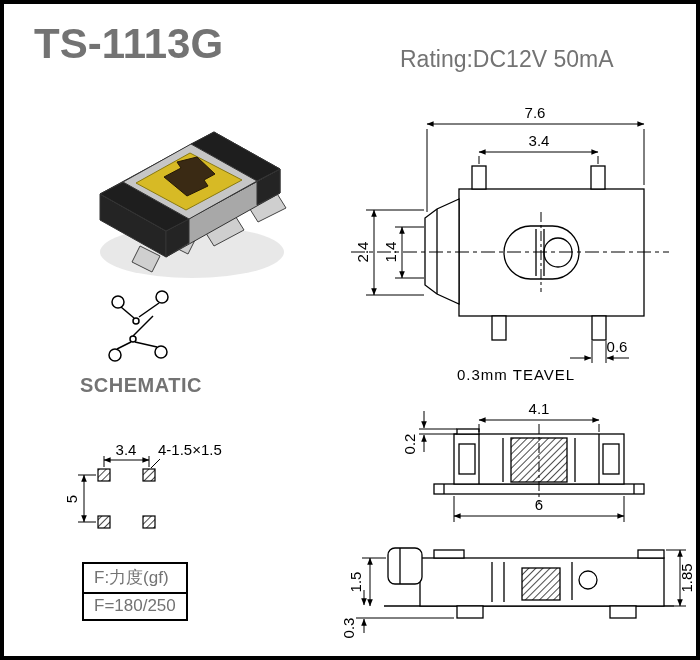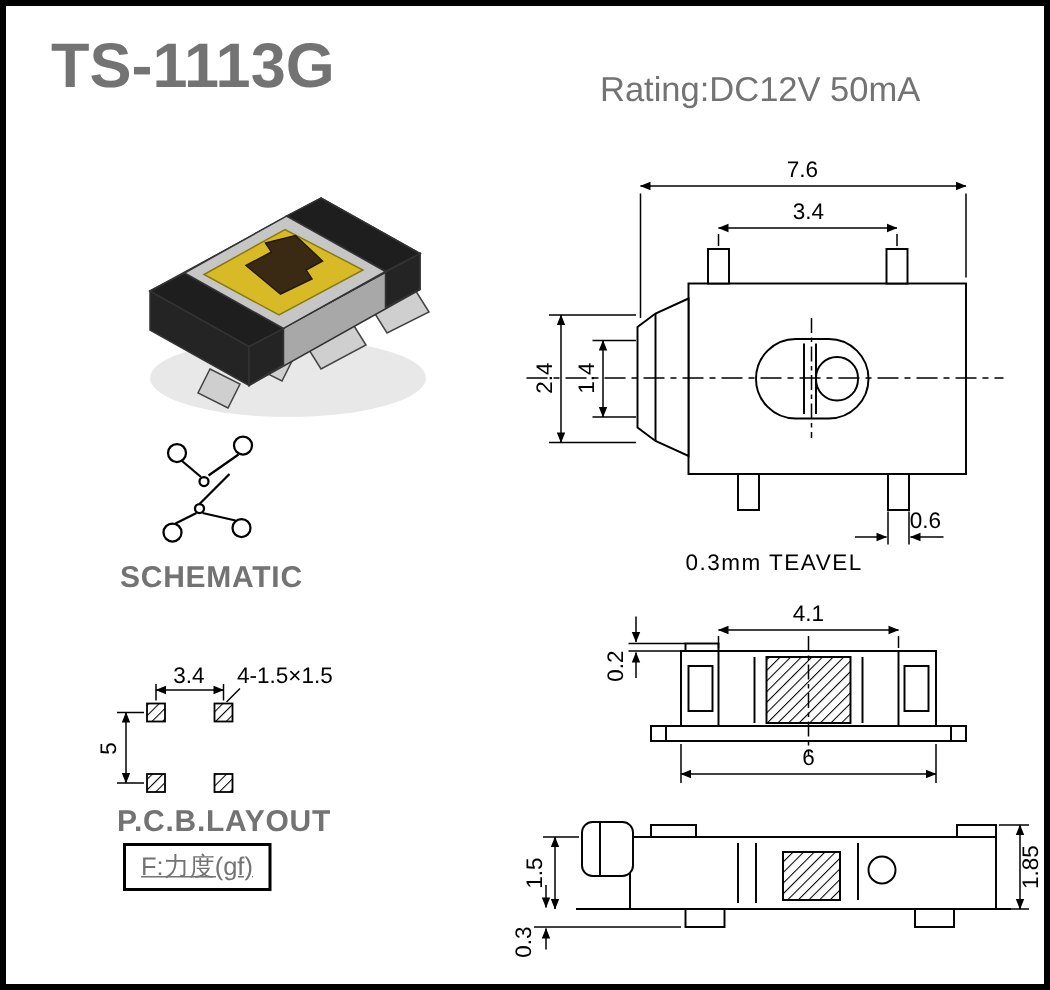--- a/index.html
+++ b/index.html
@@ -9,21 +9,21 @@
     border:4px solid #000; overflow:hidden;
     font-family:"Liberation Sans", sans-serif; color:#737373;
   }
   .abs { position:absolute; }
   svg { overflow:visible; display:block; }
   svg text { font-family:"Liberation Sans", sans-serif; font-size:15px; fill:#000; }
   .title { position:absolute; left:30px; top:16px; font-size:42px; font-weight:bold; }
   .rating { position:absolute; left:396px; top:42px; font-size:23px; }
   .label { position:absolute; font-size:20px; font-weight:bold; letter-spacing:0.5px; }
   .force-box { position:absolute; left:78px; top:558px; border:2px solid #000; font-size:17px; background:#fff; }
-  .force-row { padding:2px 10px 3px; border-bottom:2px solid #000; white-space:nowrap;text-decoration:underline; }
+  .force-row { padding:2px 10px 3px; border-bottom:2px solid #000; white-space:nowrap; }
   .force-row:last-child { border-bottom:none; }
 </style>
 </head>
 <body>
 
 <div class="page">
 
   <svg width="0" height="0" class="abs" style="left:0;top:0">
     <defs>
       <marker id="arwE" viewBox="0 0 10 10" refX="9.5" refY="5" markerWidth="11" markerHeight="7" orient="auto">
@@ -99,24 +99,24 @@
       <line x1="42" y1="18" x2="87" y2="18" marker-start="url(#arwS)" marker-end="url(#arwE)"></line>
       <line x1="16" y1="33" x2="34" y2="33"></line>
       <line x1="16" y1="80" x2="34" y2="80"></line>
       <line x1="22" y1="33" x2="22" y2="80" marker-start="url(#arwS)" marker-end="url(#arwE)"></line>
       <line x1="98" y1="17" x2="89" y2="26"></line>
     </g>
     <text x="64" y="13" text-anchor="middle">3.4</text>
     <text x="15" y="57" text-anchor="middle" transform="rotate(-90 15 57)">5</text>
     <text x="96" y="13" text-anchor="start">4-1.5×1.5</text>
   </svg>
-  <div class="label" style="left:74px;top:533px">P.C.B.LAYOUT</div>
 
   <div class="force-box">
     <div class="force-row">F:力度(gf)</div>
+    <div class="force-row">F=180/250</div>
   </div>
 
   <svg class="abs" style="left:335px;top:78px" width="355" height="312" viewBox="0 0 355 312">
     <g stroke="#000" stroke-width="1.3" fill="#fff">
       <rect x="120" y="107" width="185" height="127"></rect>
       <rect x="133" y="84" width="14" height="23"></rect>
       <rect x="252" y="84" width="14" height="23"></rect>
       <rect x="153" y="234" width="14" height="24"></rect>
       <rect x="253" y="234" width="14" height="24"></rect>
       <polygon points="120,117 98,127 86,136 86,203 98,212 120,222"></polygon>

